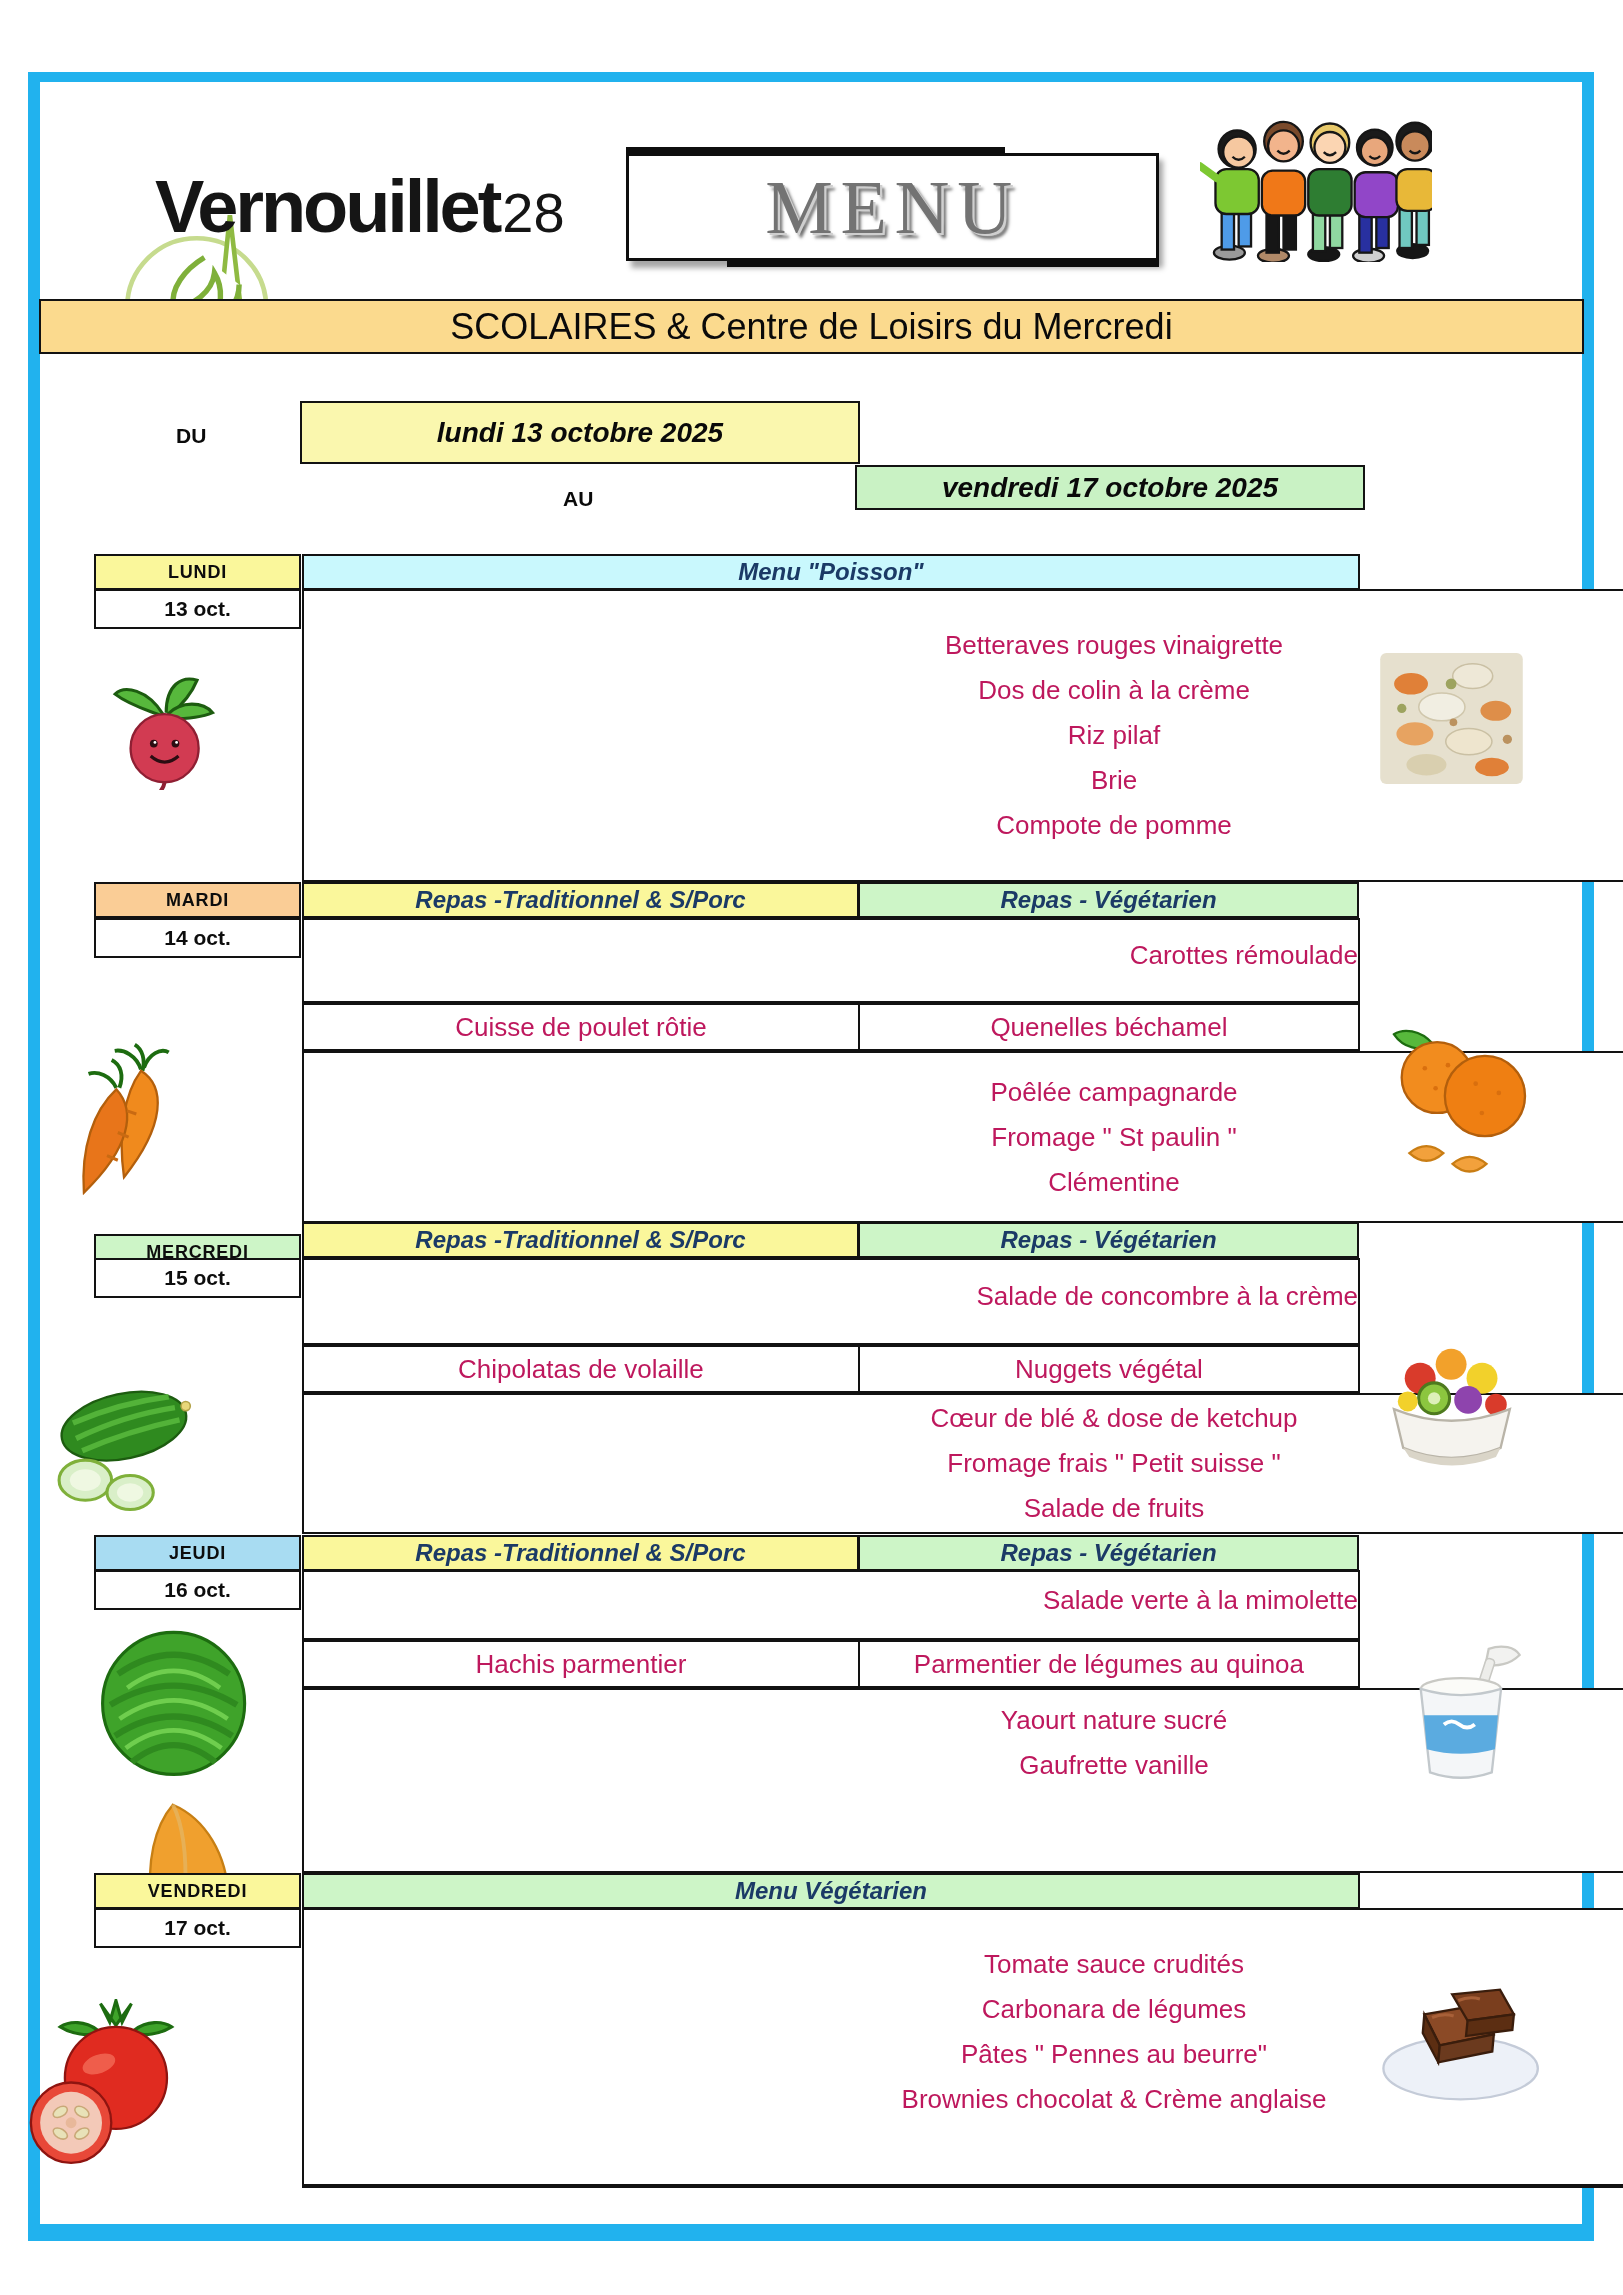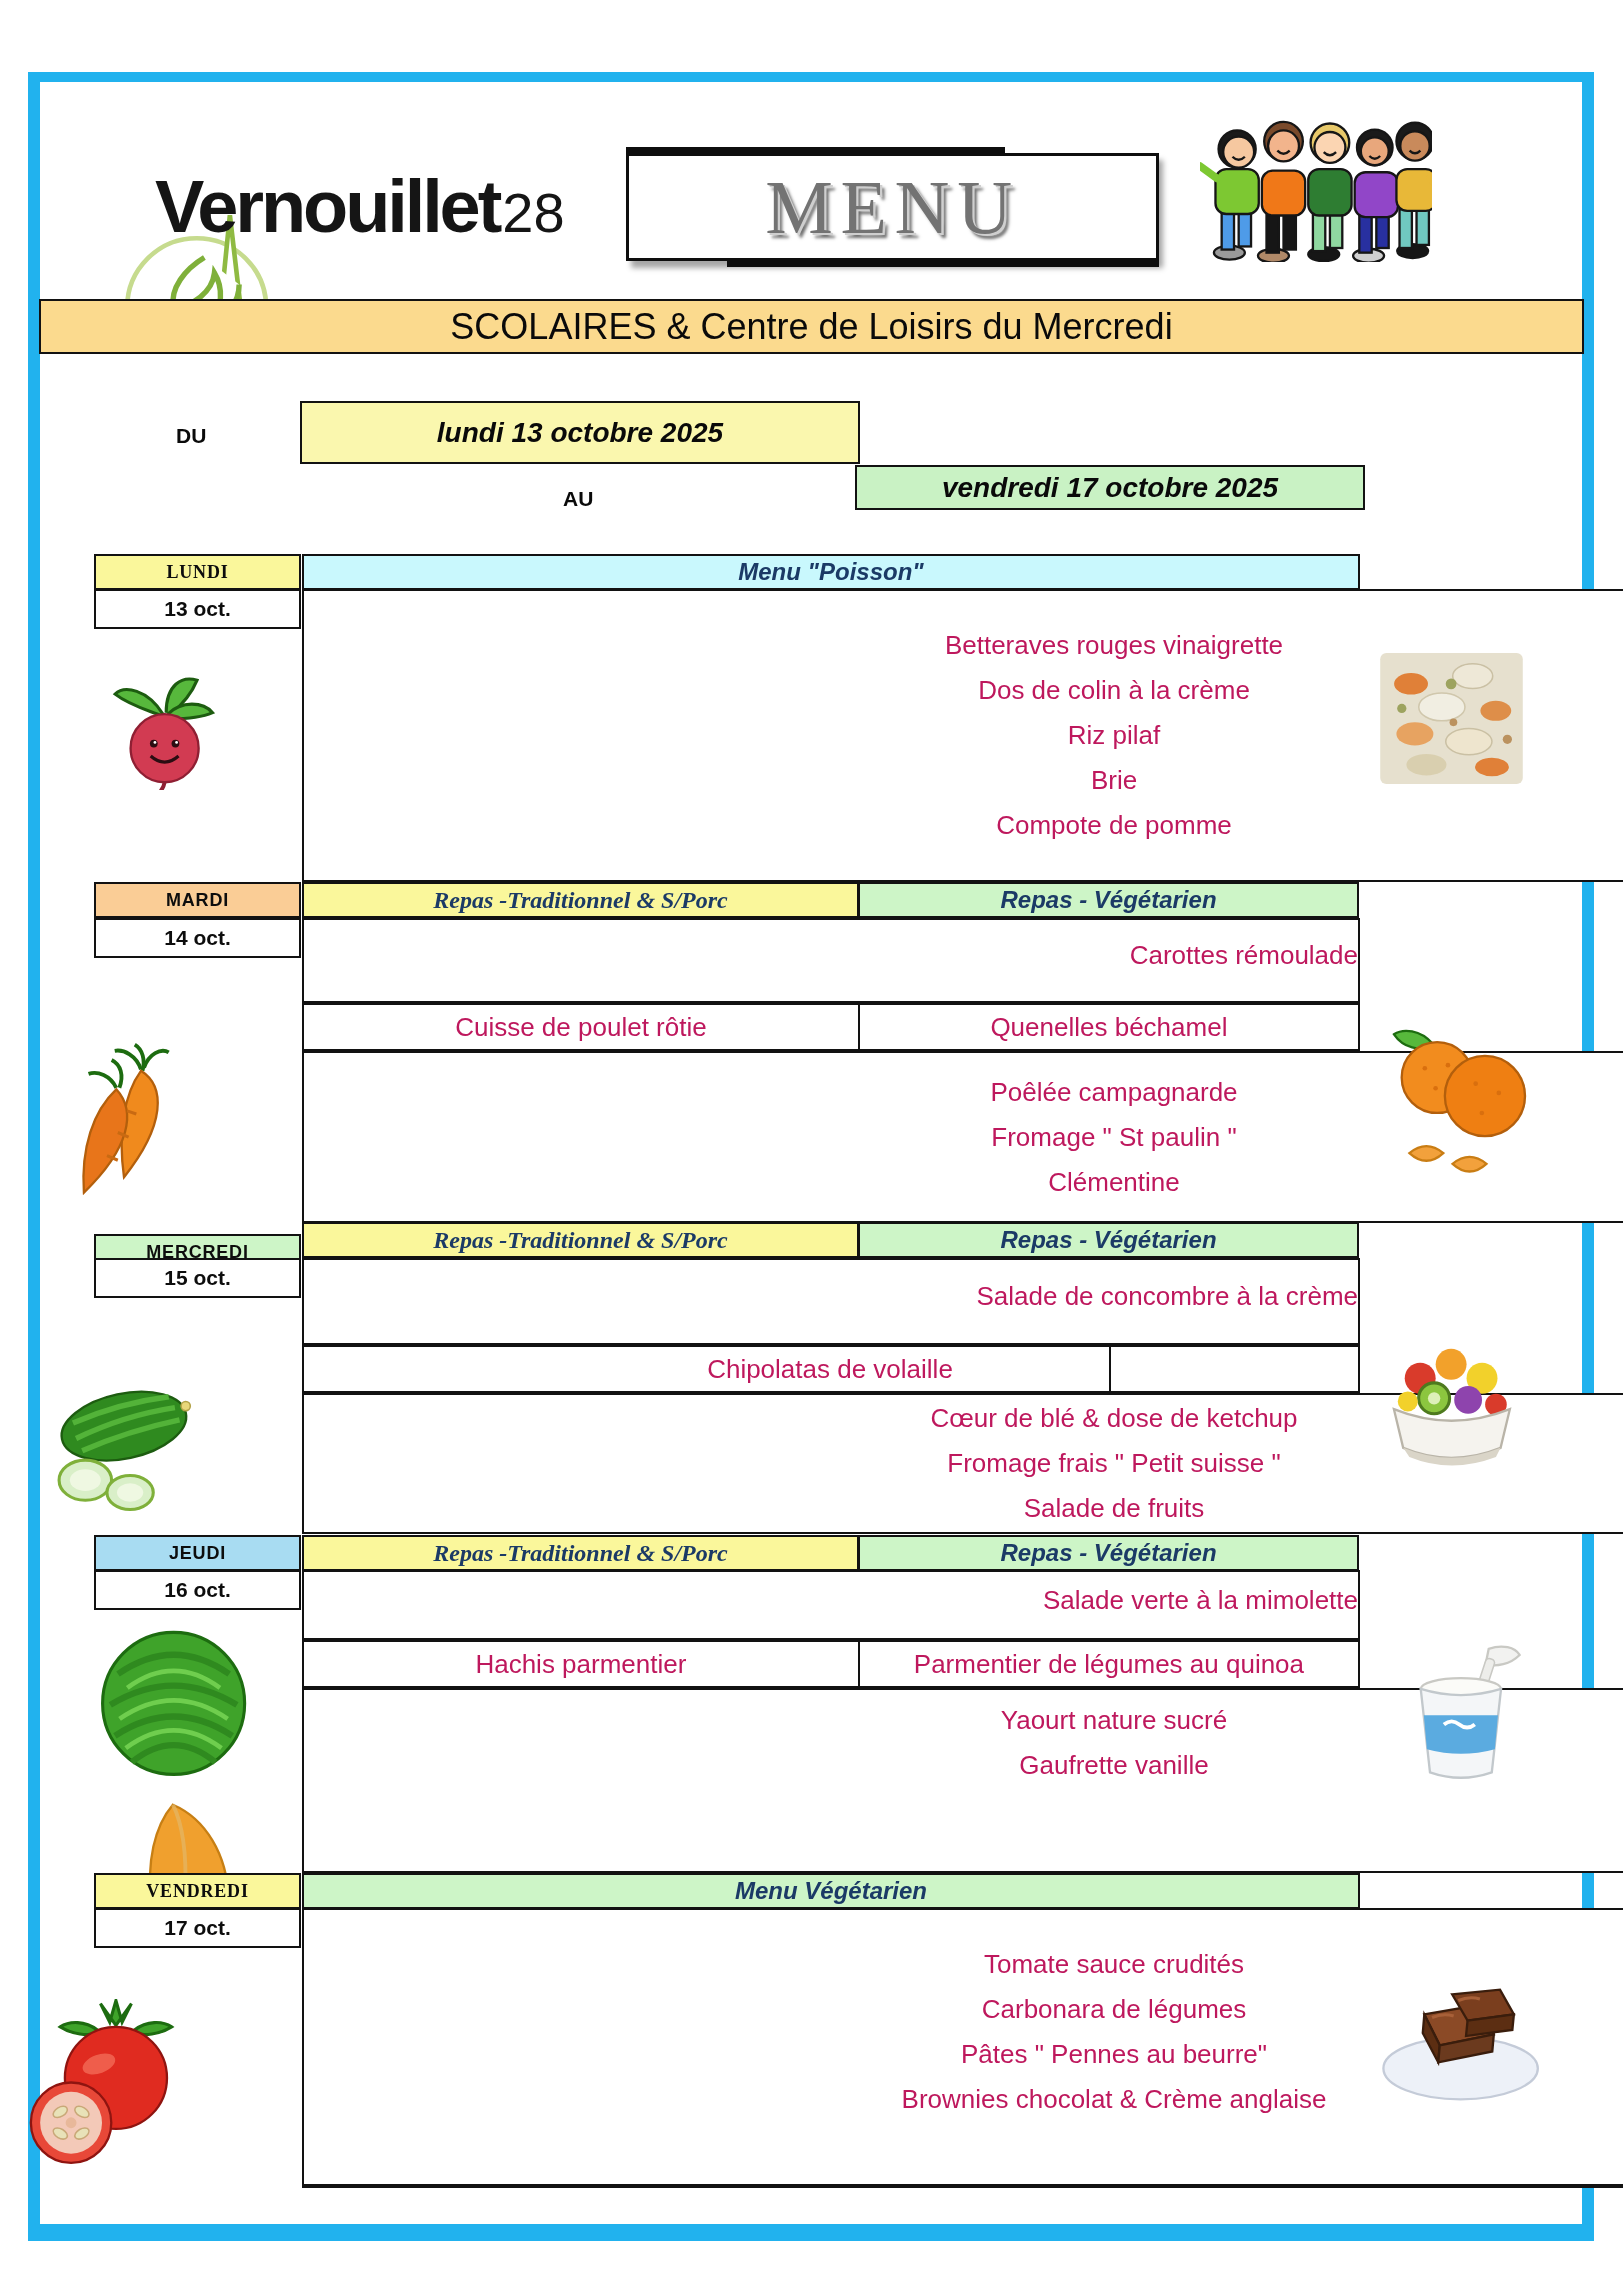--- a/index.html
+++ b/index.html
@@ -32,21 +32,21 @@
   .cell{border:2.3px solid #121212;display:flex;align-items:center;justify-content:center;}
   .day-cell{left:94px;width:207px;height:36px;font-weight:bold;font-size:18px;letter-spacing:0.8px;}
   .date-cell{left:94px;width:207px;height:40px;background:#fff;font-weight:bold;font-size:21px;}
   .hdr{height:36px;font-weight:bold;font-style:italic;font-size:24px;color:#1b3a66;}
   .body-box{left:302px;width:1058px;background:#fff;flex-direction:column;}
   .items{display:flex;flex-direction:column;align-items:center;justify-content:center;width:100%;}
   .item{font-size:26px;line-height:45px;color:#be185d;white-space:nowrap;}
   .entree{align-items:flex-end;padding-bottom:9.3px;}
   .split-left{border-right:2.3px solid #121212;}
   .half{display:flex;align-items:center;justify-content:center;height:100%;font-size:26px;}
-  .c-yellow{background:#FAF79B;font-family:Liberation Serif, serif;}
+  .c-yellow{background:#FAF79B;}
   .c-peach{background:#FACD96;}
   .c-green{background:#CDF5C7;}
   .c-blue{background:#A8DCF2;}
   .c-cyan{background:#C9F8FD;}
   svg{display:block;}
 </style>
 </head>
 <body>
 
 <div id="page">
@@ -261,20 +261,23 @@
   <div class="abs cell date-cell" style="top:1258px;">
     <span>15 oct.</span>
   </div>
   <div class="abs cell body-box entree" style="top:1258px;height:87px;">
     <div class="item">Salade de concombre à la crème</div>
   </div>
   <div class="abs cell body-box" style="top:1345px;height:48px;flex-direction:row;padding:0;">
     <div class="half split-left" style="width:557px;">
       <span class="item">Chipolatas de volaille</span>
     </div>
+    <div class="half" style="width:501px;">
+      <span class="item">Nuggets végétal</span>
+    </div>
   </div>
   <div class="abs cell body-box items" style="top:1393px;height:141px;">
     <div class="item">Cœur de blé &amp; dose de ketchup</div>
     <div class="item">Fromage frais " Petit suisse "</div>
     <div class="item">Salade de fruits</div>
   </div>
 
   <div class="abs" style="left:39px;top:1372px;">
     <svg width="166" height="143" viewBox="0 0 215 185">
       <ellipse cx="110" cy="70" rx="82" ry="42" fill="#2F8A1F" stroke="#1d5c10" stroke-width="3" transform="rotate(-12 110 70)"></ellipse>

